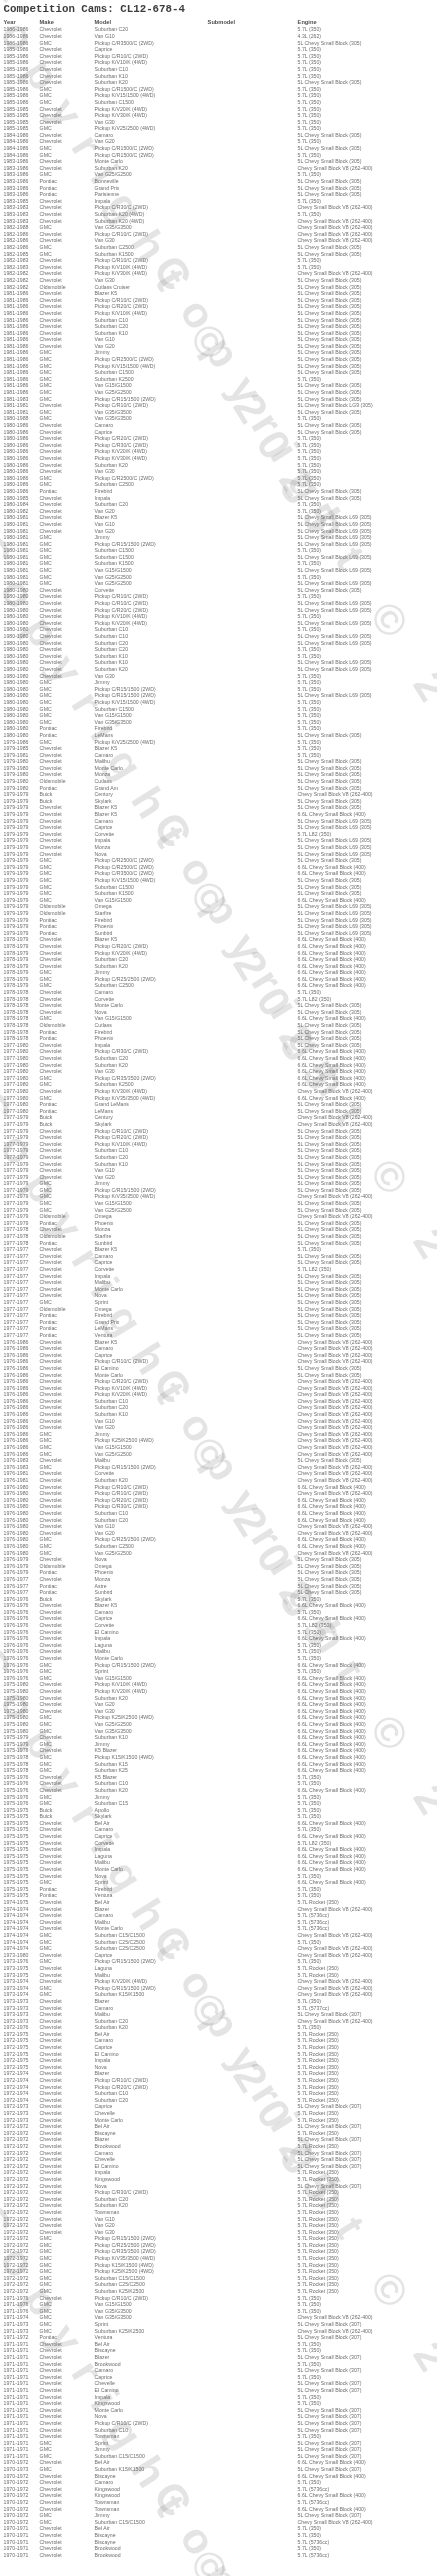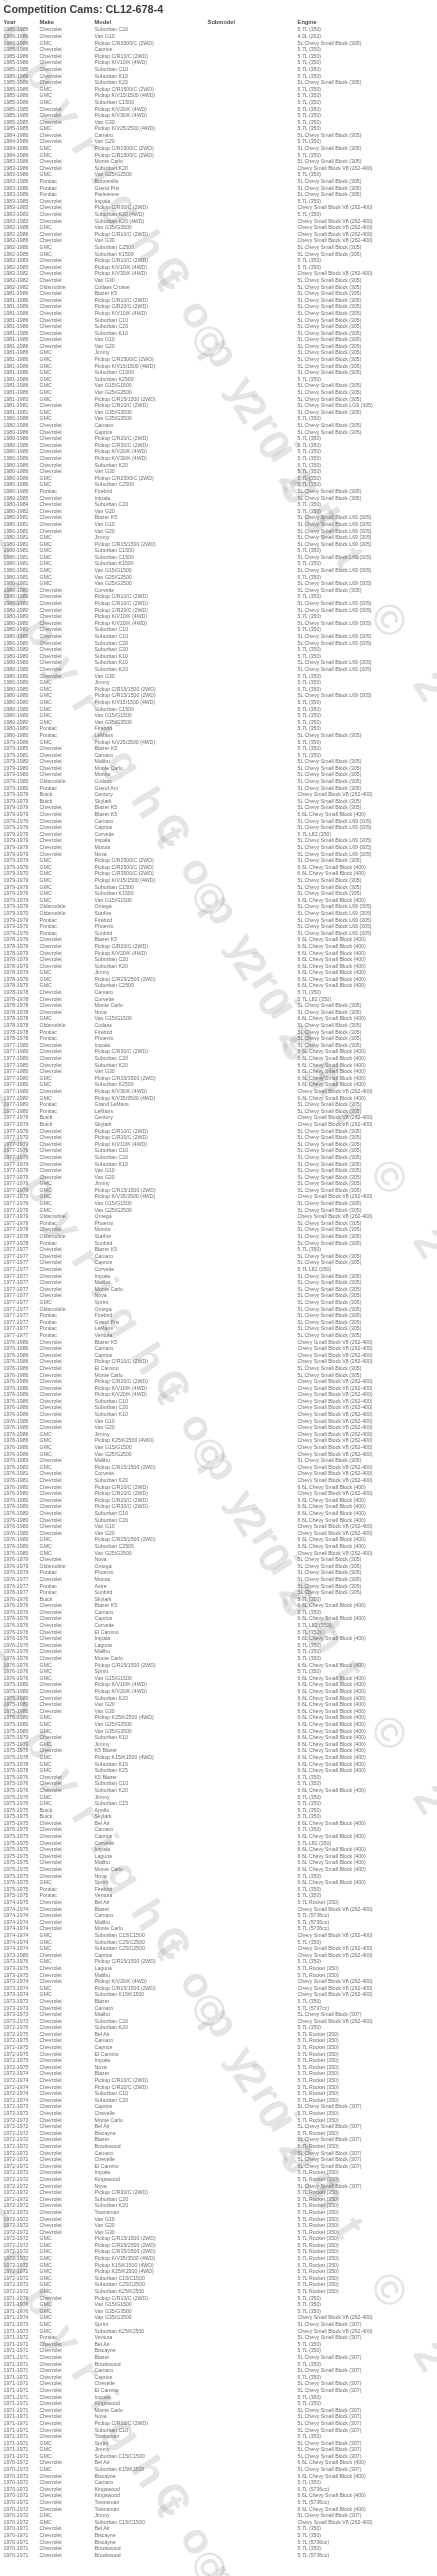--- a/index.html
+++ b/index.html
@@ -1,19 +1,19 @@
 <!DOCTYPE html>
 <html style="font-size:8.2px"><head>
 <meta charset="utf-8">
 <style>
   html,body{margin:0;padding:0;background:#ffffff;}
   body{font-family:"Liberation Sans", sans-serif;}
   .page{position:relative;width:438px;height:4025px;overflow:hidden;background:#fff;}
   .content{position:relative;z-index:2;padding:3.1px 0 0 3.6px;}
-  h1{font-size:10.8px;font-weight:bold;color:#3c3c3c;margin:0 0 4.1px 0;letter-spacing:0;}
+  h1{font-size:10.8px;font-weight:bold;color:#3c3c3c;margin:0 0 4.1px 0;letter-spacing:0;font-family:Liberation Mono, monospace;}
   .thead{display:flex;font-size:5.7px;font-weight:bold;color:#4d4d4d;line-height:7.2px;}
   .tr{display:flex;font-size:5.2px;color:#6e6e6e;line-height:6.6px;white-space:nowrap;}
   .c0{width:36px;flex:none;}
   .c1{width:55px;flex:none;}
   .c2{width:113px;flex:none;}
   .c3{width:90px;flex:none;}
   .c4{flex:1;}
   .wm-layer{position:absolute;inset:0;z-index:1;pointer-events:none;overflow:hidden;}
   .wm{position:absolute;font-size:43px;font-weight:bold;color:rgba(130,130,130,0.22);
       letter-spacing:0.45em;white-space:nowrap;transform:rotate(58deg);transform-origin:left top;}

